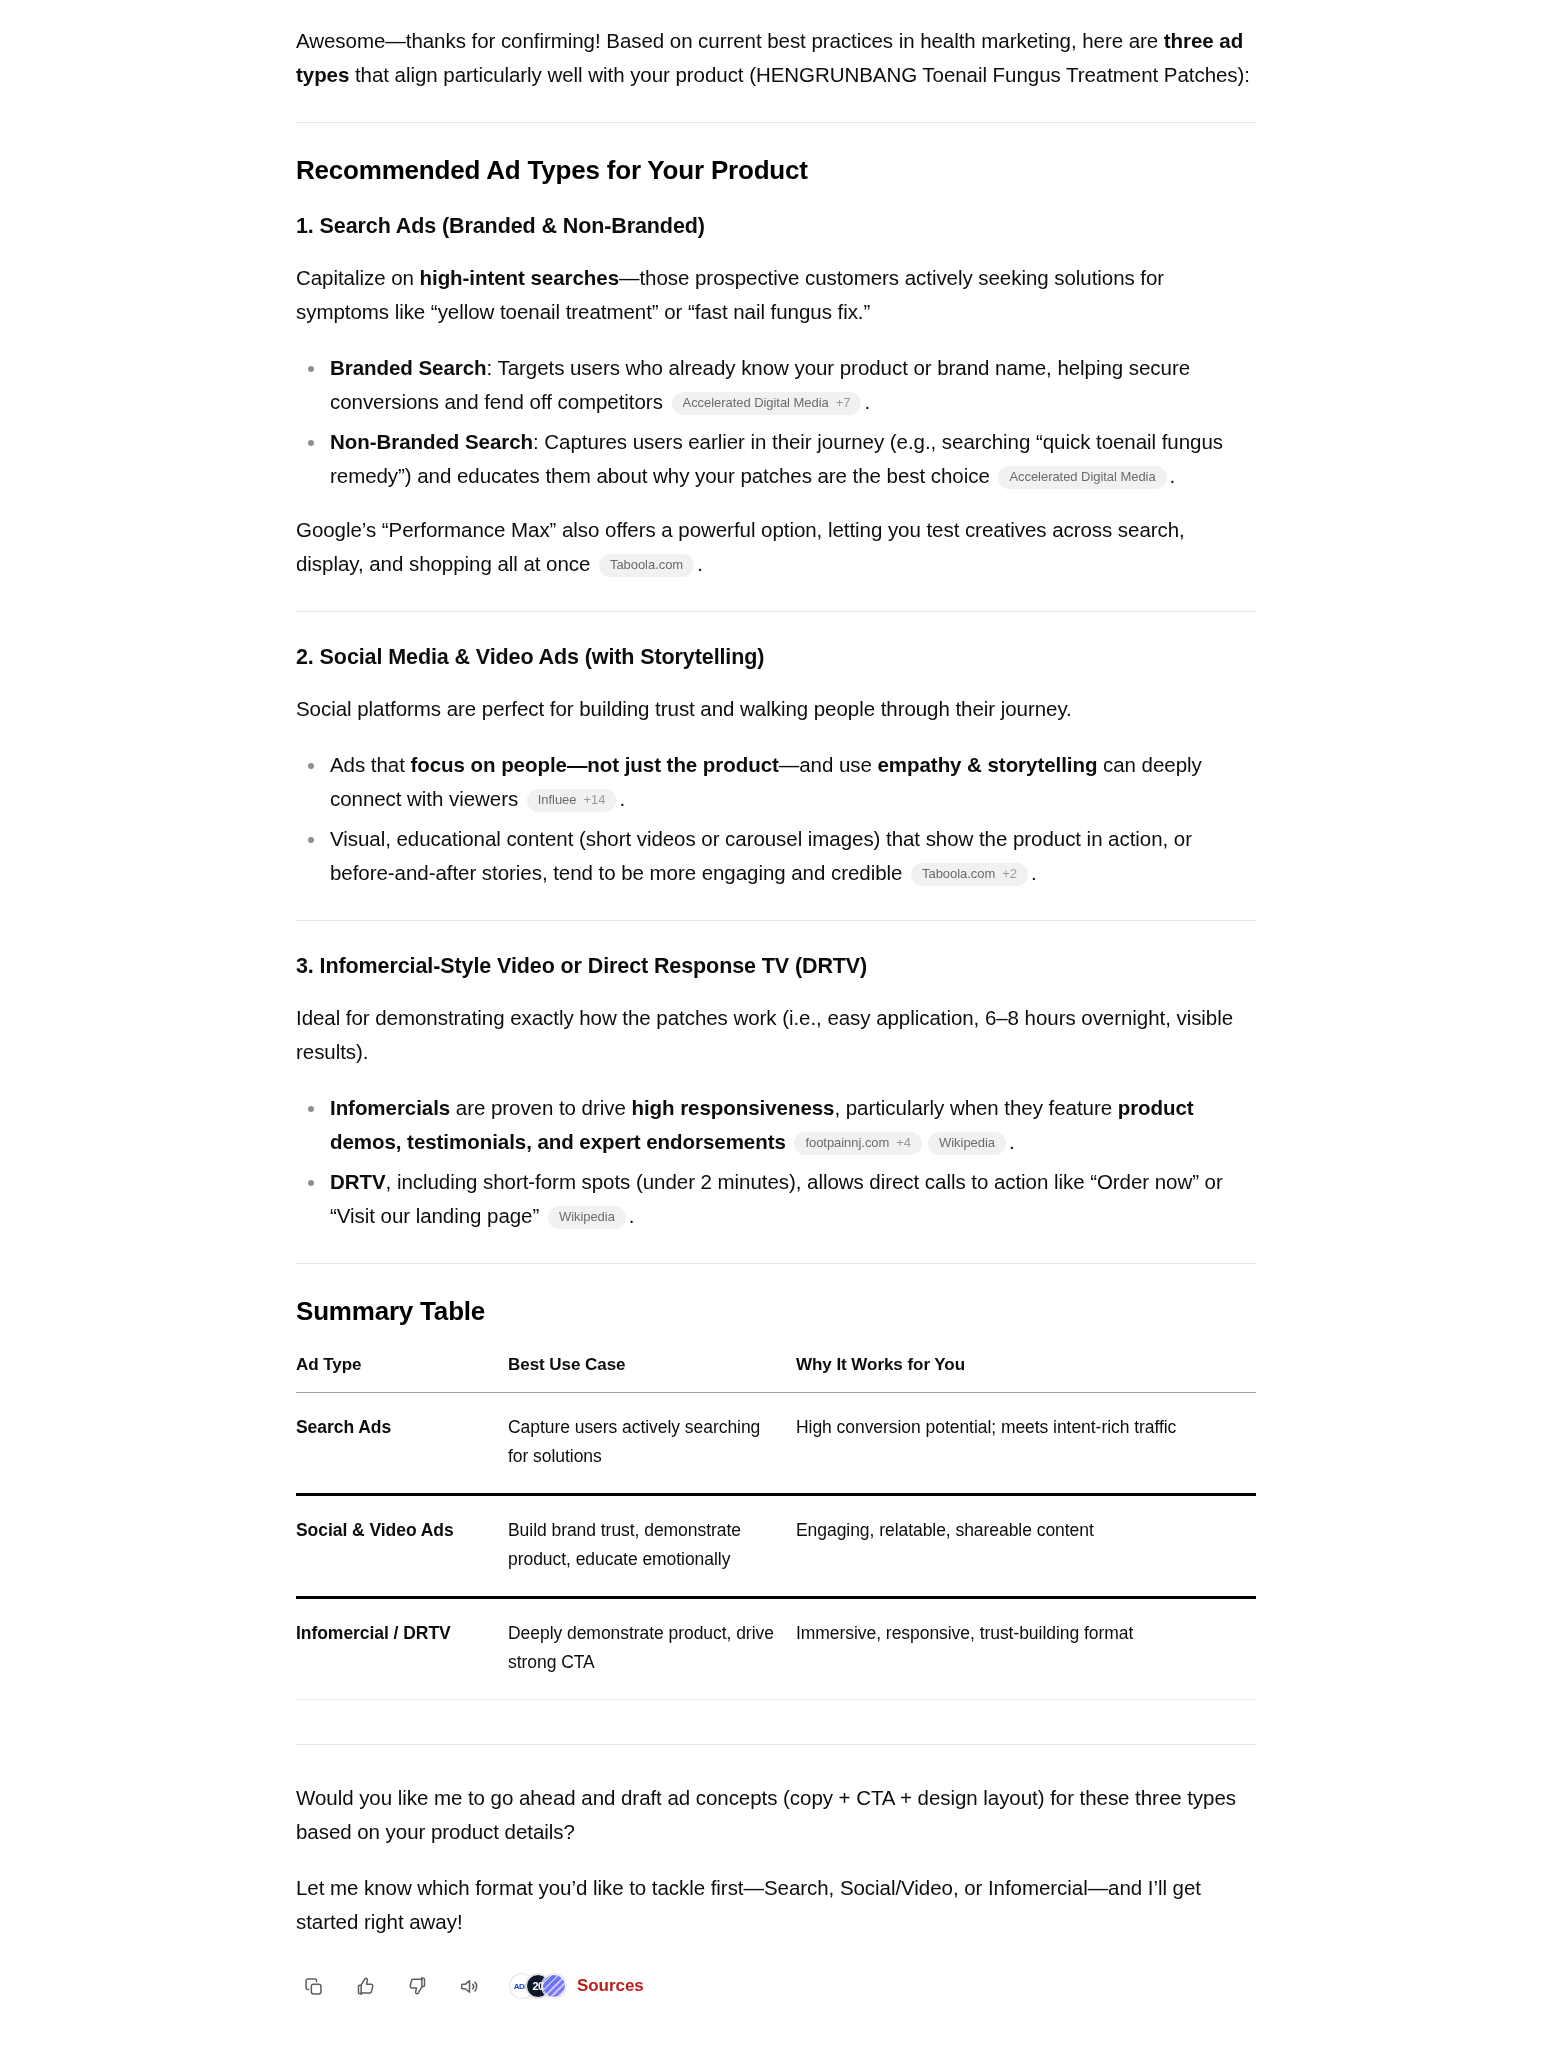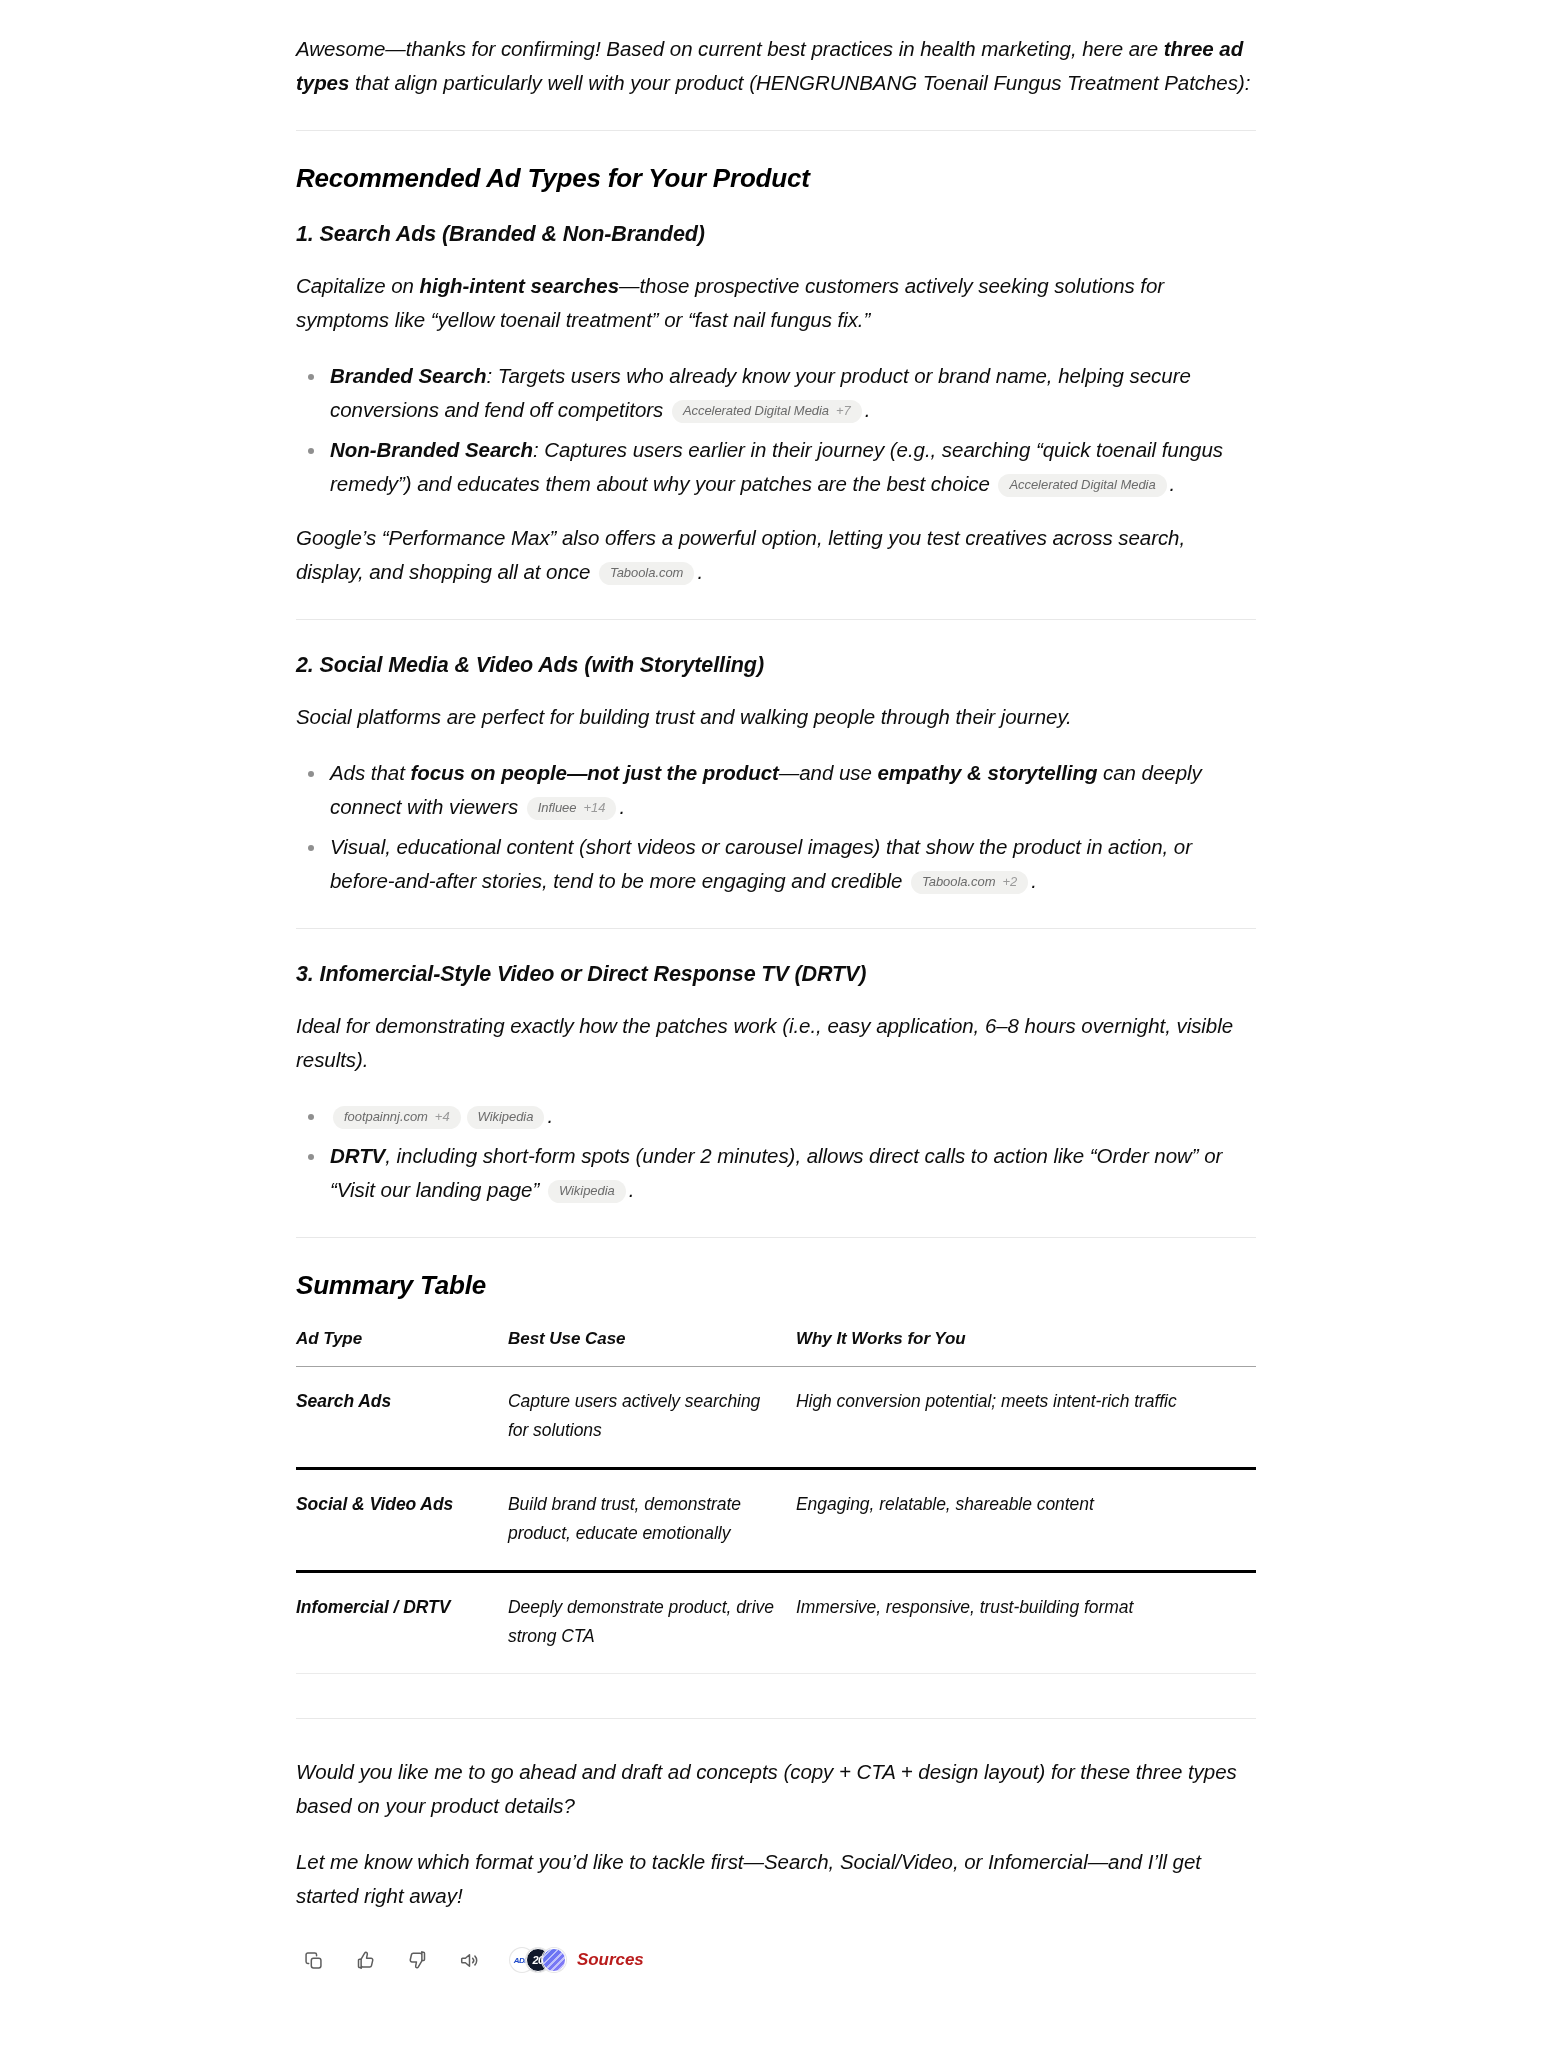--- a/index.html
+++ b/index.html
@@ -15,23 +15,22 @@
     -webkit-font-smoothing: antialiased;
   }
   .page {
     width: 1552px;
     min-height: 2050px;
     position: relative;
     background: #ffffff;
   }
   .thread {
     width: 960px;
-    margin: 16px auto;
+    margin: 8px auto;
     padding-top: 16px;
-    font-style: italic;
   }
 
   
   p.para {
     font-size: 20.5px;
     line-height: 34px;
     margin: 0 0 22px 0;
     color: #0d0d0d;
     letter-spacing: -0.05px;
   }
@@ -243,21 +242,21 @@
           </span><span>.</span>
       </li>
     </ul>
 
     <hr class="rule">
 
     <h3 class="h3">3. Infomercial-Style Video or Direct Response TV (DRTV)</h3>
     <p class="para">Ideal for demonstrating exactly how the patches work (i.e., easy application, 6–8 hours overnight, visible results).</p>
 
     <ul class="bullets">
-      <li>
+      <li><span><span class="b">Infomercials</span> are proven to drive <span class="b">high responsiveness</span>, particularly when they feature <span class="b">product demos, testimonials, and expert endorsements</span></span>
         <span class="cite">
             <span>footpainnj.com</span>
             <span class="more">+4</span>
           </span><span class="cite">
             <span>Wikipedia</span>
           </span><span>.</span>
       </li>
       <li><span><span class="b">DRTV</span>, including short-form spots (under 2 minutes), allows direct calls to action like “Order now” or “Visit our landing page”</span>
         <span class="cite">
             <span>Wikipedia</span>

